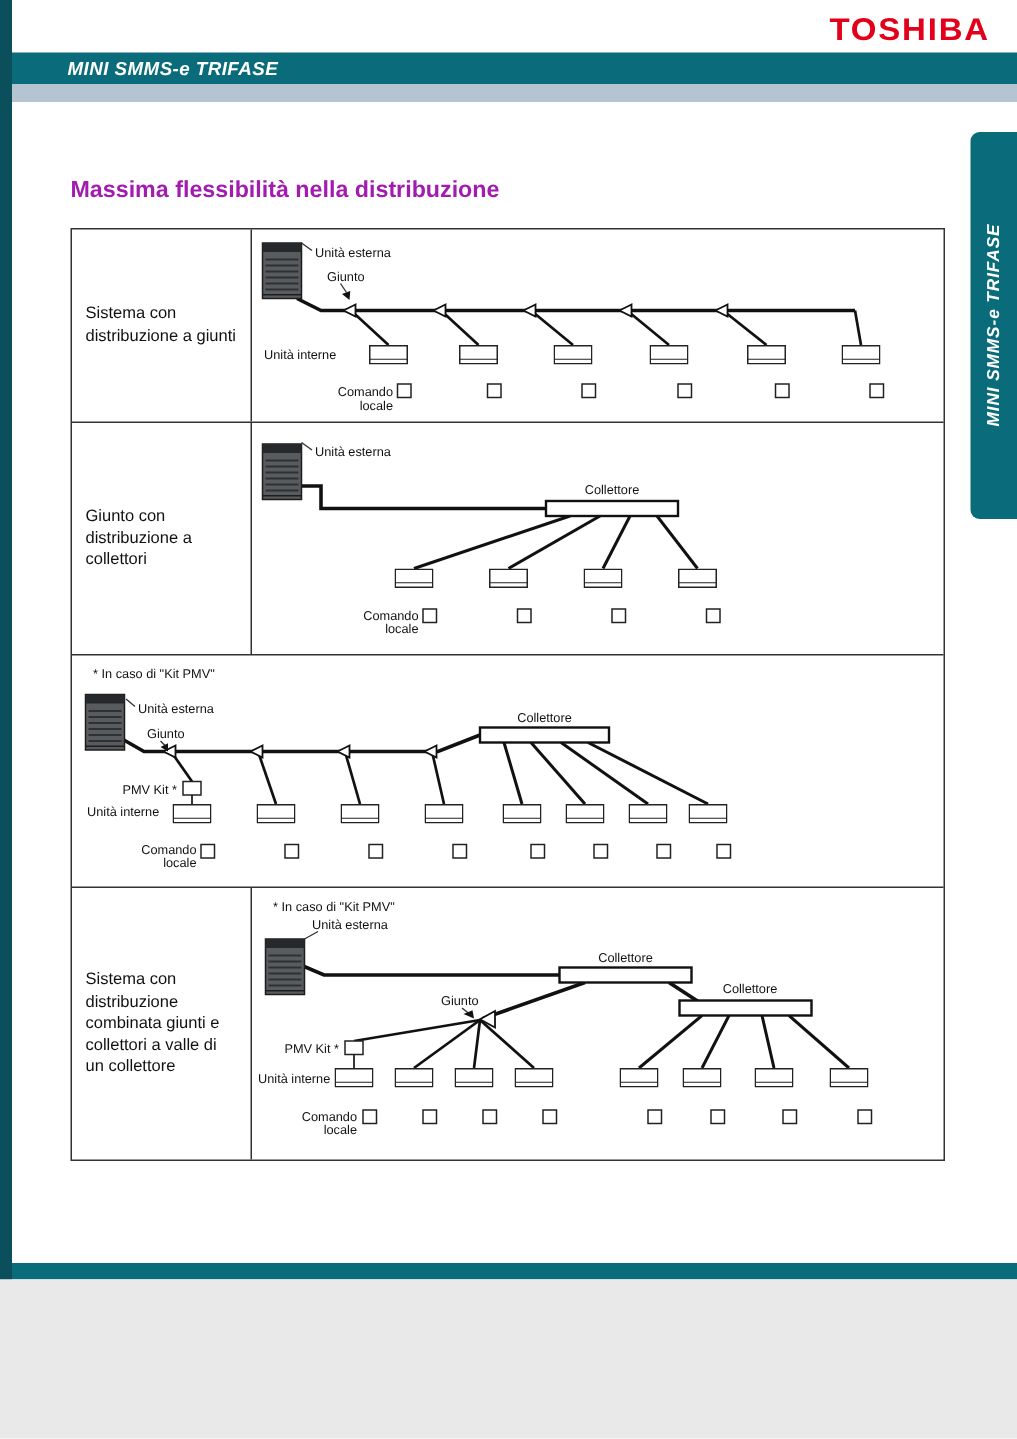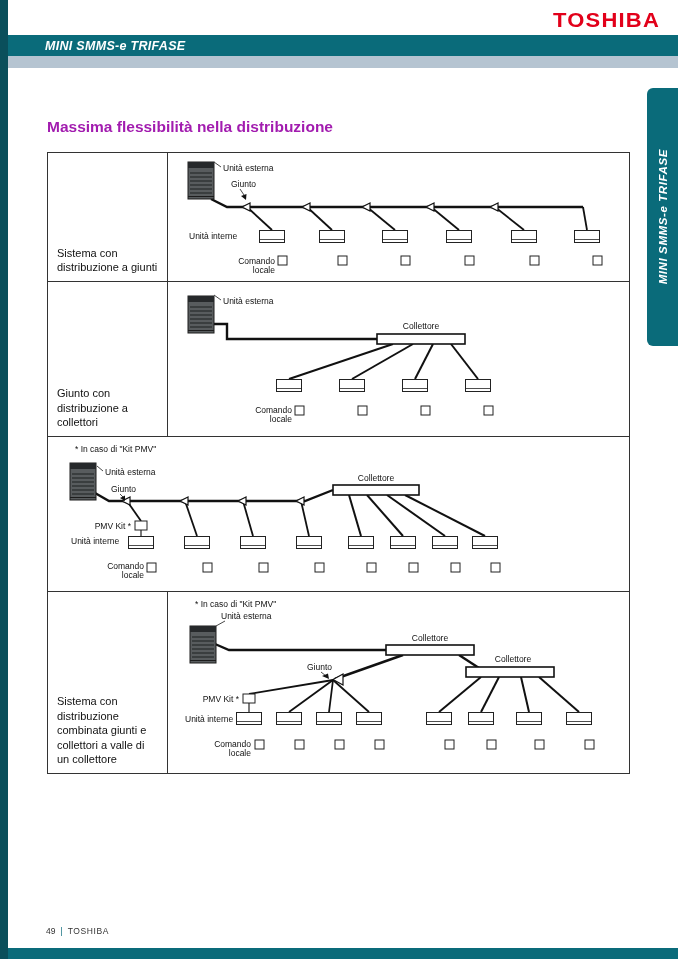--- a/index.html
+++ b/index.html
@@ -1,18 +1,18 @@
 <!DOCTYPE html>
 <html><head>
 <meta charset="utf-8">
 <style>
   * { margin:0; padding:0; box-sizing:border-box; }
   html,body { background:#e9e9e9; }
   body { font-family:"Liberation Sans", sans-serif; }
-  .page { position:relative; width:678px; height:959px; background:#ffffff; overflow:hidden; margin:0 auto; }
+  .page { position:relative; width:678px; height:853px; background:#ffffff; overflow:hidden; margin:0 auto; }
 
   .left-strip { position:absolute; left:0; top:0; width:8px; height:959px; background:#0a4f5b; z-index:12; }
 
   .logo { position:absolute; top:7px; right:18px; font-size:22px; font-weight:bold; color:#e2001a;
           letter-spacing:1.2px; transform:scaleY(0.95); }
 
   .hdr-bar { position:absolute; top:35px; left:0; width:678px; height:21px; background:#0a6b7a;
              display:flex; align-items:center; z-index:5; }
   .hdr-title { color:#fff; font-style:italic; font-weight:bold; font-size:12.5px; padding-left:45px; letter-spacing:.3px; }
   .sub-bar { position:absolute; top:56px; left:0; width:678px; height:12px; background:#b5c4d1; z-index:5; }
@@ -21,22 +21,22 @@
               border-radius:6px 0 0 6px; display:flex; align-items:center; justify-content:center; z-index:8; }
   .side-tab span { writing-mode:vertical-rl; transform:rotate(180deg); color:#fff; font-weight:bold;
                    font-style:italic; font-size:11.5px; letter-spacing:.6px; white-space:nowrap; }
 
   .section-title { position:absolute; left:47px; top:118px; font-size:15.5px; font-weight:bold; color:#a21caf; }
 
   .dist-table { position:absolute; left:47px; top:152px; width:583px; border:1px solid #333; background:#fff; }
   .trow { display:flex; border-bottom:1px solid #333; }
   .trow:last-child { border-bottom:none; }
   .trow-label { width:120px; min-width:120px; border-right:1px solid #333; padding:6px 9px;
-                font-size:11px; line-height:1.32; color:#111; display:flex; align-items:flex-end; }
-  .trow-diagram { flex:1; position:relative; overflow:hidden;margin-left:13px; }
+                font-size:11px; line-height:1.32; color:#111; display:flex; align-items:center; }
+  .trow-diagram { flex:1; position:relative; overflow:hidden; }
   .trow-diagram svg { display:block; }
 
   
   .pipe   { fill:none; stroke:#111; stroke-width:2.4; }
   .link   { fill:none; stroke:#111; stroke-width:2.4; }
   .fan    { fill:none; stroke:#111; stroke-width:2; }
   .branch { fill:none; stroke:#111; stroke-width:1.8; }
   .riser  { fill:none; stroke:#222; stroke-width:1.2; }
   .thin   { fill:none; stroke:#333; stroke-width:.9; }
   .coll   { fill:#fff; stroke:#111; stroke-width:1.6; }

